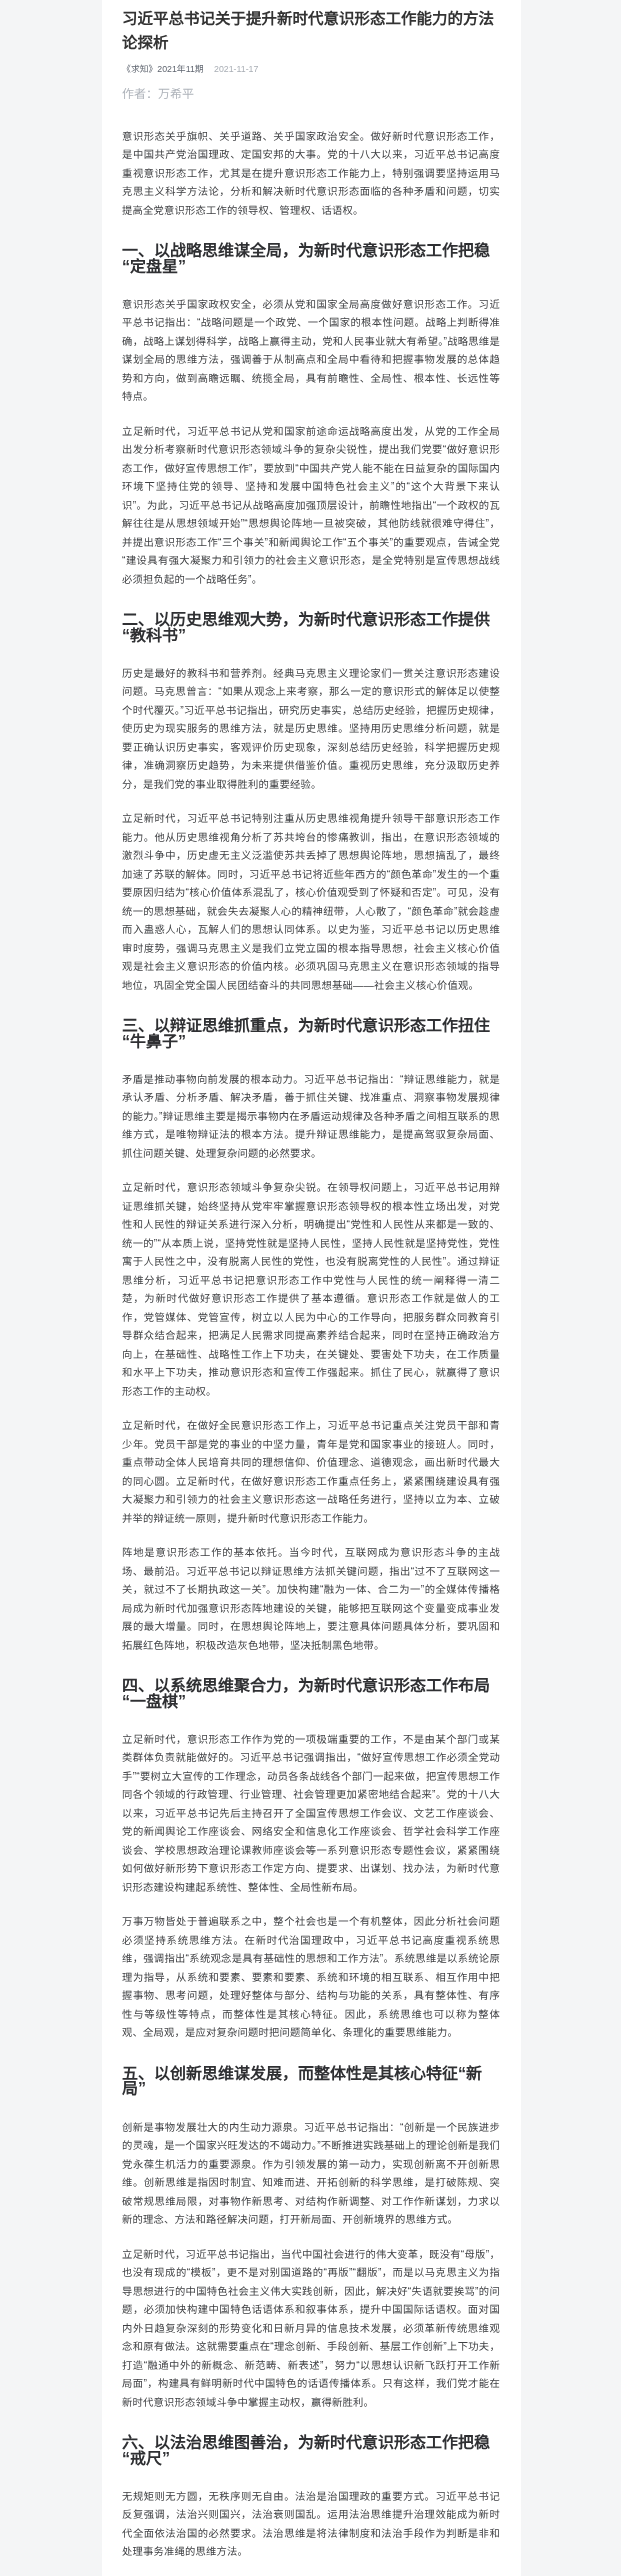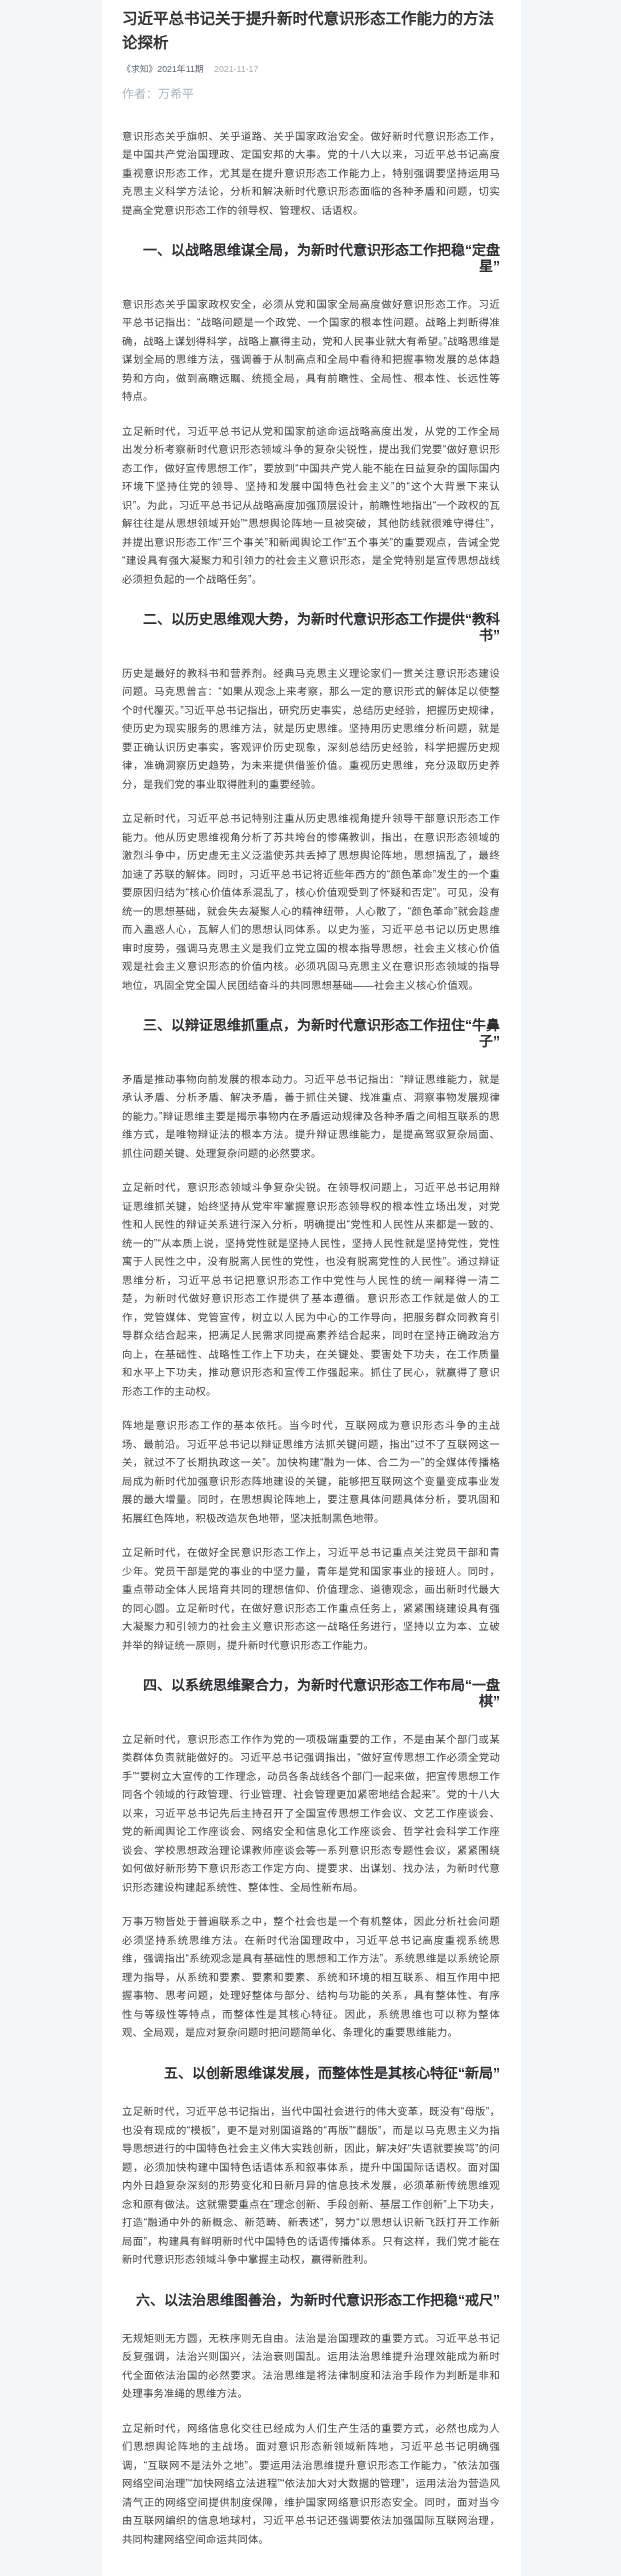--- a/index.html
+++ b/index.html
@@ -39,26 +39,25 @@
   }
   .body p.para {
     font-size: 10.3px;
     line-height: 18.5px;
     color: #3f4043;
     text-align: justify;
     letter-spacing: 0.2px;
     margin: 16px 0 16px 0;
   }
   .body h2.sec {
-    font-size: 14px;
+    font-size: 16px;
     line-height: 15.5px;
     color: #2f3033;
     font-weight: bold;
     margin: 23px 0 21.6px 0;
-    text-align: right;
   }
 </style>
 </head>
 <body>
 
 <div class="viewport">
   <article class="card">
     <h1 class="title">习近平总书记关于提升新时代意识形态工作能力的方法论探析</h1>
 
     <div class="meta">
@@ -74,26 +73,27 @@
         <p class="para">意识形态关乎旗帜、关乎道路、关乎国家政治安全。做好新时代意识形态工作，是中国共产党治国理政、定国安邦的大事。党的十八大以来，习近平总书记高度重视意识形态工作，尤其是在提升意识形态工作能力上，特别强调要坚持运用马克思主义科学方法论，分析和解决新时代意识形态面临的各种矛盾和问题，切实提高全党意识形态工作的领导权、管理权、话语权。</p>
         <h2 class="sec">一、以战略思维谋全局，为新时代意识形态工作把稳“定盘星”</h2>
         <p class="para">意识形态关乎国家政权安全，必须从党和国家全局高度做好意识形态工作。习近平总书记指出：“战略问题是一个政党、一个国家的根本性问题。战略上判断得准确，战略上谋划得科学，战略上赢得主动，党和人民事业就大有希望。”战略思维是谋划全局的思维方法，强调善于从制高点和全局中看待和把握事物发展的总体趋势和方向，做到高瞻远瞩、统揽全局，具有前瞻性、全局性、根本性、长远性等特点。</p>
         <p class="para">立足新时代，习近平总书记从党和国家前途命运战略高度出发，从党的工作全局出发分析考察新时代意识形态领域斗争的复杂尖锐性，提出我们党要“做好意识形态工作，做好宣传思想工作”，要放到“中国共产党人能不能在日益复杂的国际国内环境下坚持住党的领导、坚持和发展中国特色社会主义”的“这个大背景下来认识”。为此，习近平总书记从战略高度加强顶层设计，前瞻性地指出“一个政权的瓦解往往是从思想领域开始”“思想舆论阵地一旦被突破，其他防线就很难守得住”，并提出意识形态工作“三个事关”和新闻舆论工作“五个事关”的重要观点，告诫全党“建设具有强大凝聚力和引领力的社会主义意识形态，是全党特别是宣传思想战线必须担负起的一个战略任务”。</p>
         <h2 class="sec">二、以历史思维观大势，为新时代意识形态工作提供“教科书”</h2>
         <p class="para">历史是最好的教科书和营养剂。经典马克思主义理论家们一贯关注意识形态建设问题。马克思曾言：“如果从观念上来考察，那么一定的意识形式的解体足以使整个时代覆灭。”习近平总书记指出，研究历史事实，总结历史经验，把握历史规律，使历史为现实服务的思维方法，就是历史思维。坚持用历史思维分析问题，就是要正确认识历史事实，客观评价历史现象，深刻总结历史经验，科学把握历史规律，准确洞察历史趋势，为未来提供借鉴价值。重视历史思维，充分汲取历史养分，是我们党的事业取得胜利的重要经验。</p>
         <p class="para">立足新时代，习近平总书记特别注重从历史思维视角提升领导干部意识形态工作能力。他从历史思维视角分析了苏共垮台的惨痛教训，指出，在意识形态领域的激烈斗争中，历史虚无主义泛滥使苏共丢掉了思想舆论阵地，思想搞乱了，最终加速了苏联的解体。同时，习近平总书记将近些年西方的“颜色革命”发生的一个重要原因归结为“核心价值体系混乱了，核心价值观受到了怀疑和否定”。可见，没有统一的思想基础，就会失去凝聚人心的精神纽带，人心散了，“颜色革命”就会趁虚而入蛊惑人心，瓦解人们的思想认同体系。以史为鉴，习近平总书记以历史思维审时度势，强调马克思主义是我们立党立国的根本指导思想，社会主义核心价值观是社会主义意识形态的价值内核。必须巩固马克思主义在意识形态领域的指导地位，巩固全党全国人民团结奋斗的共同思想基础——社会主义核心价值观。</p>
         <h2 class="sec">三、以辩证思维抓重点，为新时代意识形态工作扭住“牛鼻子”</h2>
         <p class="para">矛盾是推动事物向前发展的根本动力。习近平总书记指出：“辩证思维能力，就是承认矛盾、分析矛盾、解决矛盾，善于抓住关键、找准重点、洞察事物发展规律的能力。”辩证思维主要是揭示事物内在矛盾运动规律及各种矛盾之间相互联系的思维方式，是唯物辩证法的根本方法。提升辩证思维能力，是提高驾驭复杂局面、抓住问题关键、处理复杂问题的必然要求。</p>
         <p class="para">立足新时代，意识形态领域斗争复杂尖锐。在领导权问题上，习近平总书记用辩证思维抓关键，始终坚持从党牢牢掌握意识形态领导权的根本性立场出发，对党性和人民性的辩证关系进行深入分析，明确提出“党性和人民性从来都是一致的、统一的”“从本质上说，坚持党性就是坚持人民性，坚持人民性就是坚持党性，党性寓于人民性之中，没有脱离人民性的党性，也没有脱离党性的人民性”。通过辩证思维分析，习近平总书记把意识形态工作中党性与人民性的统一阐释得一清二楚，为新时代做好意识形态工作提供了基本遵循。意识形态工作就是做人的工作，党管媒体、党管宣传，树立以人民为中心的工作导向，把服务群众同教育引导群众结合起来，把满足人民需求同提高素养结合起来，同时在坚持正确政治方向上，在基础性、战略性工作上下功夫，在关键处、要害处下功夫，在工作质量和水平上下功夫，推动意识形态和宣传工作强起来。抓住了民心，就赢得了意识形态工作的主动权。</p>
+        <p class="para">立足新时代，在做好全民意识形态工作上，习近平总书记重点关注党员干部和青少年。党员干部是党的事业的中坚力量，青年是党和国家事业的接班人。同时，重点带动全体人民培育共同的理想信仰、价值理念、道德观念，画出新时代最大的同心圆。立足新时代，在做好意识形态工作重点任务上，紧紧围绕建设具有强大凝聚力和引领力的社会主义意识形态这一战略任务进行，坚持以立为本、立破并举的辩证统一原则，提升新时代意识形态工作能力。</p>
         <p class="para">阵地是意识形态工作的基本依托。当今时代，互联网成为意识形态斗争的主战场、最前沿。习近平总书记以辩证思维方法抓关键问题，指出“过不了互联网这一关，就过不了长期执政这一关”。加快构建“融为一体、合二为一”的全媒体传播格局成为新时代加强意识形态阵地建设的关键，能够把互联网这个变量变成事业发展的最大增量。同时，在思想舆论阵地上，要注意具体问题具体分析，要巩固和拓展红色阵地，积极改造灰色地带，坚决抵制黑色地带。</p>
-        <p class="para">立足新时代，在做好全民意识形态工作上，习近平总书记重点关注党员干部和青少年。党员干部是党的事业的中坚力量，青年是党和国家事业的接班人。同时，重点带动全体人民培育共同的理想信仰、价值理念、道德观念，画出新时代最大的同心圆。立足新时代，在做好意识形态工作重点任务上，紧紧围绕建设具有强大凝聚力和引领力的社会主义意识形态这一战略任务进行，坚持以立为本、立破并举的辩证统一原则，提升新时代意识形态工作能力。</p>
         <h2 class="sec">四、以系统思维聚合力，为新时代意识形态工作布局“一盘棋”</h2>
         <p class="para">立足新时代，意识形态工作作为党的一项极端重要的工作，不是由某个部门或某类群体负责就能做好的。习近平总书记强调指出，“做好宣传思想工作必须全党动手”“要树立大宣传的工作理念，动员各条战线各个部门一起来做，把宣传思想工作同各个领域的行政管理、行业管理、社会管理更加紧密地结合起来”。党的十八大以来，习近平总书记先后主持召开了全国宣传思想工作会议、文艺工作座谈会、党的新闻舆论工作座谈会、网络安全和信息化工作座谈会、哲学社会科学工作座谈会、学校思想政治理论课教师座谈会等一系列意识形态专题性会议，紧紧围绕如何做好新形势下意识形态工作定方向、提要求、出谋划、找办法，为新时代意识形态建设构建起系统性、整体性、全局性新布局。</p>
         <p class="para">万事万物皆处于普遍联系之中，整个社会也是一个有机整体，因此分析社会问题必须坚持系统思维方法。在新时代治国理政中，习近平总书记高度重视系统思维，强调指出“系统观念是具有基础性的思想和工作方法”。系统思维是以系统论原理为指导，从系统和要素、要素和要素、系统和环境的相互联系、相互作用中把握事物、思考问题，处理好整体与部分、结构与功能的关系，具有整体性、有序性与等级性等特点，而整体性是其核心特征。因此，系统思维也可以称为整体观、全局观，是应对复杂问题时把问题简单化、条理化的重要思维能力。</p>
         <h2 class="sec">五、以创新思维谋发展，而整体性是其核心特征“新局”</h2>
+        <p class="para">创新是事物发展壮大的内生动力源泉。习近平总书记指出：“创新是一个民族进步的灵魂，是一个国家兴旺发达的不竭动力。”不断推进实践基础上的理论创新是我们党永葆生机活力的重要源泉。作为引领发展的第一动力，实现创新离不开创新思维。创新思维是指因时制宜、知难而进、开拓创新的科学思维，是打破陈规、突破常规思维局限，对事物作新思考、对结构作新调整、对工作作新谋划，力求以新的理念、方法和路径解决问题，打开新局面、开创新境界的思维方式。</p>
         <p class="para">立足新时代，习近平总书记指出，当代中国社会进行的伟大变革，既没有“母版”，也没有现成的“模板”，更不是对别国道路的“再版”“翻版”，而是以马克思主义为指导思想进行的中国特色社会主义伟大实践创新，因此，解决好“失语就要挨骂”的问题，必须加快构建中国特色话语体系和叙事体系，提升中国国际话语权。面对国内外日趋复杂深刻的形势变化和日新月异的信息技术发展，必须革新传统思维观念和原有做法。这就需要重点在“理念创新、手段创新、基层工作创新”上下功夫，打造“融通中外的新概念、新范畴、新表述”，努力“以思想认识新飞跃打开工作新局面”，构建具有鲜明新时代中国特色的话语传播体系。只有这样，我们党才能在新时代意识形态领域斗争中掌握主动权，赢得新胜利。</p>
         <h2 class="sec">六、以法治思维图善治，为新时代意识形态工作把稳“戒尺”</h2>
         <p class="para">无规矩则无方圆，无秩序则无自由。法治是治国理政的重要方式。习近平总书记反复强调，法治兴则国兴，法治衰则国乱。运用法治思维提升治理效能成为新时代全面依法治国的必然要求。法治思维是将法律制度和法治手段作为判断是非和处理事务准绳的思维方法。</p>
         <p class="para">立足新时代，网络信息化交往已经成为人们生产生活的重要方式，必然也成为人们思想舆论阵地的主战场。面对意识形态新领域新阵地，习近平总书记明确强调，“互联网不是法外之地”。要运用法治思维提升意识形态工作能力，“依法加强网络空间治理”“加快网络立法进程”“依法加大对大数据的管理”，运用法治为营造风清气正的网络空间提供制度保障，维护国家网络意识形态安全。同时，面对当今由互联网编织的信息地球村，习近平总书记还强调要依法加强国际互联网治理，共同构建网络空间命运共同体。</p>
       </div>
 
   </article>
 </div>
 
 

